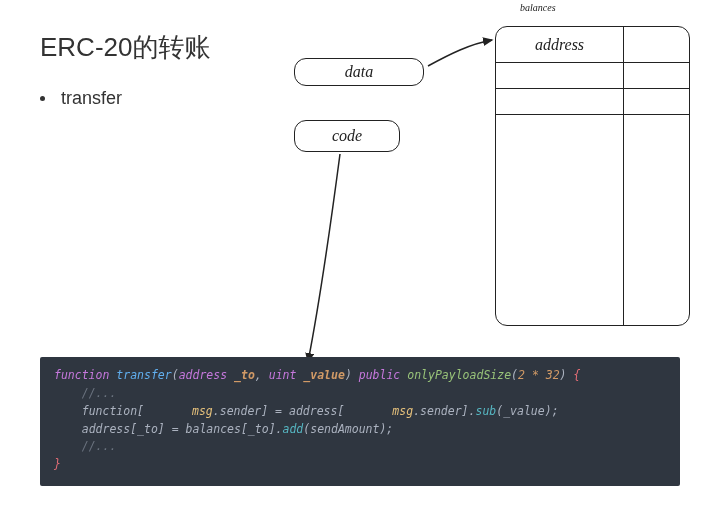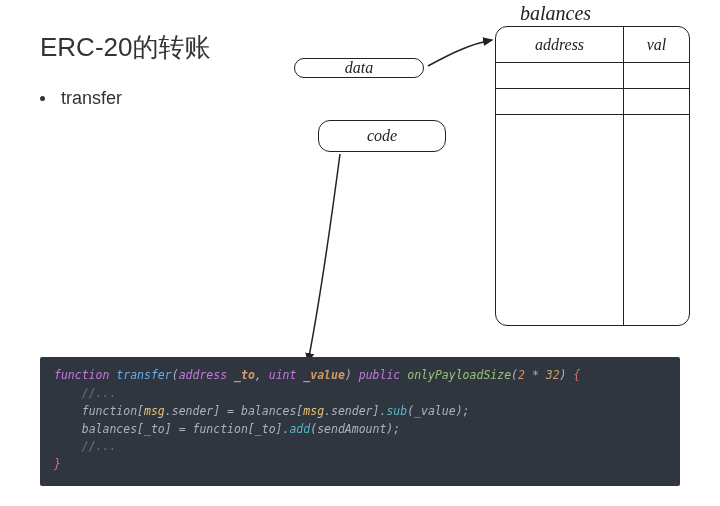--- a/index.html
+++ b/index.html
@@ -46,27 +46,27 @@
   .box {
     position: absolute;
     border: 1.5px solid #222;
     border-radius: 12px;
     display: flex;
     align-items: center;
     justify-content: center;
     font-size: 16px;
     background: #fff;
   }
-  .data-box  { left: 294px; top: 58px;  width: 130px; height: 20px; }
-  .code-box  { left: 294px; top: 120px; width: 128px; height: 32px; margin-left: 24px; }
+  .data-box  { left: 294px; top: 58px;  width: 130px; height: 28px; }
+  .code-box  { left: 294px; top: 120px; width: 106px; height: 32px; }
   .balances-label {
     position: absolute;
     left: 520px;
     top: 2px;
-    font-size: 20px;
+    font-size: 10px;
   }
   .table-box {
     position: absolute;
     left: 495px;
     top: 26px;
     width: 195px;
     height: 300px;
     border: 1.5px solid #222;
     border-radius: 12px;
     overflow: hidden;
@@ -113,21 +113,21 @@
     border-radius: 2px;
     white-space: pre;
   }
   .kw   { color: #c678dd; font-style: italic; }  
   .fn   { color: #61afef; }                       
   .type { color: #c678dd; }                       
   .param{ color: #d19a66; font-weight: bold; }                       
   .call { color: #98c379; }                       
   .num  { color: #d19a66; margin-top: 48px; }
   .sym  { color: #abb2bf; }
-  .obj  { color: #e5c07b; }                       
+  .obj  { color: #e5c07b; margin-left: 48px; }                       
   .mtd  { color: #56b6c2; }                       
   .cmt  { color: #6b737f; }
   .brace{ color: #e06c75; }
   .svg-layer {
     position: absolute;
     left: 0; top: 0;
     width: 720px;
     height: 506px;
     pointer-events: none;
   }
@@ -144,21 +144,20 @@
   </div>
 </div>
 
 <div class="box data-box hand">data</div>
 <div class="box code-box hand">code</div>
 
 <div class="balances-label hand">balances</div>
 <div class="table-box">
   <div class="table-header">
     <div class="col-address hand">address</div>
-    <div class="col-val hand">val</div>
   </div>
   <div class="table-rows">
     <div class="table-col left">
       <div class="table-row-line"></div>
       <div class="table-row-line"></div>
     </div>
     <div class="table-col right">
       <div class="table-row-line"></div>
       <div class="table-row-line"></div>
     </div>
@@ -170,16 +169,16 @@
     <marker id="arrowhead" markerWidth="8" markerHeight="8" refX="6" refY="3" orient="auto">
       <path d="M0,0 L7,3 L0,6 Z" fill="#222"></path>
     </marker>
   </defs>
   <path d="M 428 66 C 450 54, 470 44, 492 40" stroke="#222" stroke-width="1.5" fill="none" marker-end="url(#arrowhead)"></path>
   <path d="M 340 154 C 330 230, 320 300, 308 362" stroke="#222" stroke-width="1.5" fill="none" marker-end="url(#arrowhead)"></path>
 </svg>
 
 <div class="code-block"><span class="kw">function</span> <span class="fn">transfer</span><span class="sym">(</span><span class="type">address</span> <span class="param">_to</span><span class="sym">, </span><span class="type">uint</span> <span class="param">_value</span><span class="sym">) </span><span class="kw">public</span> <span class="call">onlyPayloadSize</span><span class="sym">(</span><span class="num">2 * 32</span><span class="sym">) </span><span class="brace">{</span>
     <span class="cmt">//...</span>
-    <span class="sym">function[</span><span class="obj">msg</span><span class="sym">.sender</span><span class="sym">] = balances[</span><span class="obj">msg</span><span class="sym">.sender</span><span class="sym">].</span><span class="mtd">sub</span><span class="sym">(_value);</span>
-    <span class="sym">balances[_to] = function[_to].</span><span class="mtd">add</span><span class="sym">(sendAmount);</span>
+    <span class="sym">function[</span><span class="obj">msg</span><span class="sym">.sender</span><span class="sym">] = address[</span><span class="obj">msg</span><span class="sym">.sender</span><span class="sym">].</span><span class="mtd">sub</span><span class="sym">(_value);</span>
+    <span class="sym">address[_to] = balances[_to].</span><span class="mtd">add</span><span class="sym">(sendAmount);</span>
     <span class="cmt">//...</span>
 <span class="brace">}</span></div>
 
 </body></html>

